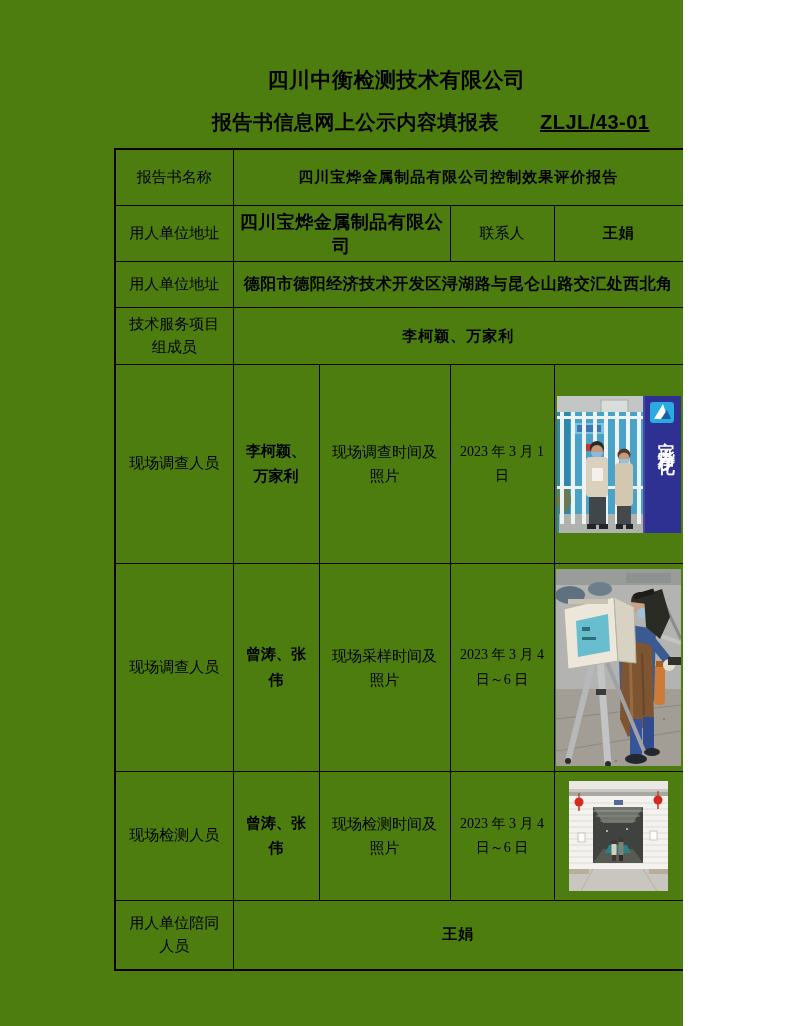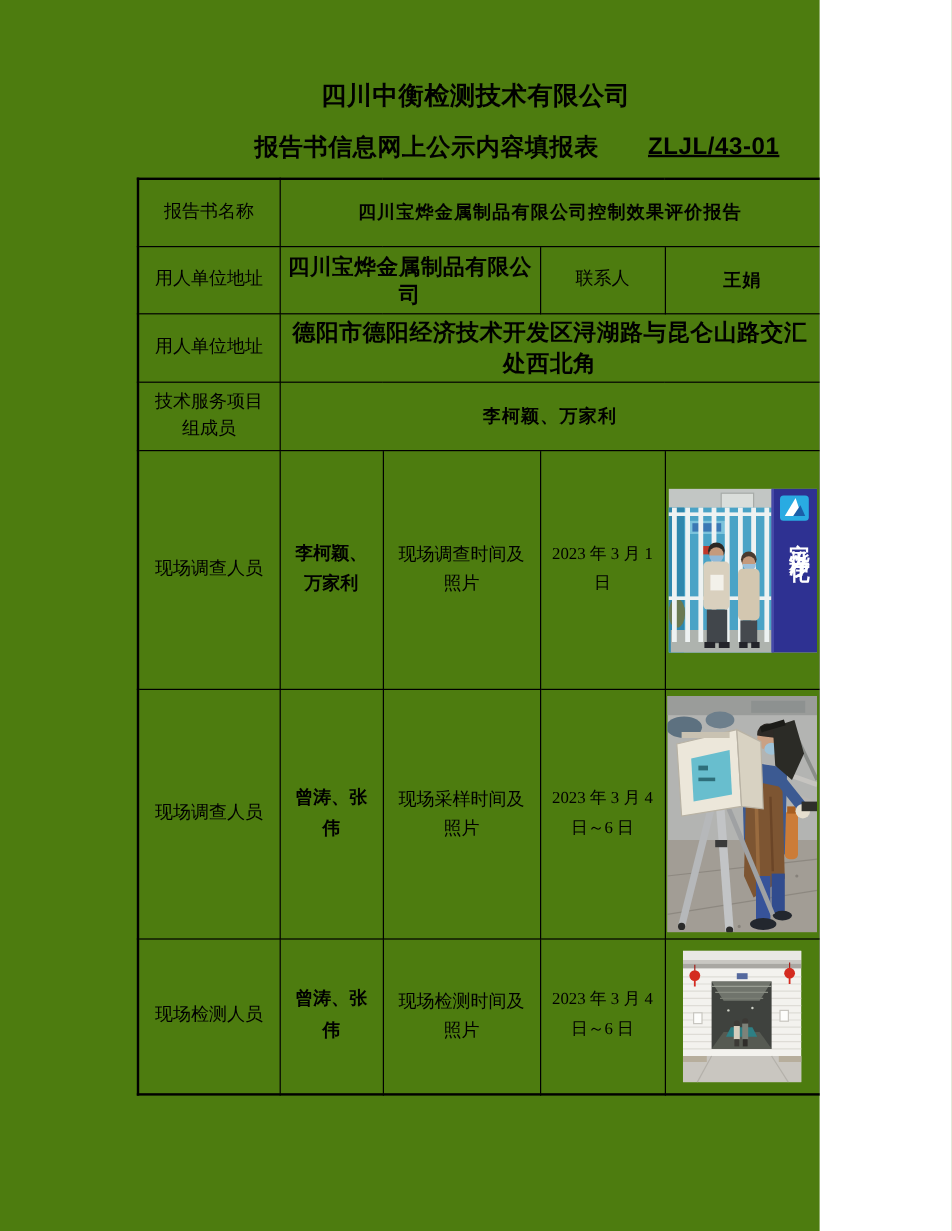--- a/index.html
+++ b/index.html
@@ -13,21 +13,21 @@
               font-weight:bold;font-size:20px;letter-spacing:0.5px;text-align:right;}
   .form-code{position:absolute;left:540px;top:2px;font-family:"Liberation Sans","DejaVu Sans",sans-serif;
              font-weight:bold;font-size:20px;letter-spacing:0.5px;text-decoration:underline;}
   table.form{position:absolute;left:114px;top:148px;width:571px;border-collapse:collapse;
              table-layout:fixed;border:2px solid #000;}
   table.form td{border:1px solid #000;vertical-align:middle;text-align:center;overflow:hidden;}
   td.lbl{font-size:15px;line-height:1.55;padding:2px 8px;}
   td.val{font-weight:bold;font-size:15px;letter-spacing:1px;padding:18px 8px;}
   td.val-co{font-weight:bold;font-size:18px;letter-spacing:0.5px;padding:2px 6px;
             font-family:"Liberation Sans","DejaVu Sans",sans-serif;}
-  td.val-addr{font-weight:bold;font-size:19px;letter-spacing:0.5px;padding:2px 8px;
+  td.val-addr{font-weight:bold;font-size:16px;letter-spacing:0.5px;padding:2px 8px;
               font-family:"Liberation Sans","DejaVu Sans",sans-serif;}
   td.name{font-weight:bold;font-size:15px;line-height:1.7;padding:2px 7px;}
   td.timelbl{font-size:15px;line-height:1.6;padding:7px 8px;}
   td.date{font-size:14px;line-height:1.75;padding:2px 5px;}
   td.photo-cell{padding:0;}
   .photo{position:relative;margin:0 auto;overflow:hidden;}
   .photo svg{display:block;}
   .p1{width:124px;height:137px;}
   .p2{width:125px;height:197px;}
   .p3{width:99px;height:110px;}
@@ -261,16 +261,20 @@
             <rect x="0" y="88" width="99" height="22" fill="#c9c6c0"></rect>
             <line x1="24" y1="88" x2="12" y2="110" stroke="#b4b1aa" stroke-width="1"></line>
             <line x1="74" y1="88" x2="88" y2="110" stroke="#b4b1aa" stroke-width="1"></line>
             <rect x="0" y="88" width="20" height="5" fill="#b7ae9c"></rect>
             <rect x="80" y="88" width="19" height="5" fill="#b7ae9c"></rect>
           </svg>
         </div>
       </td>
     </tr>
 
+    <tr style="height:69px">
+      <td class="lbl">用人单位陪同人员</td>
+      <td class="val" colspan="4">王娟</td>
+    </tr>
 
   </tbody>
     </table>
 </div>
 
 </body></html>

